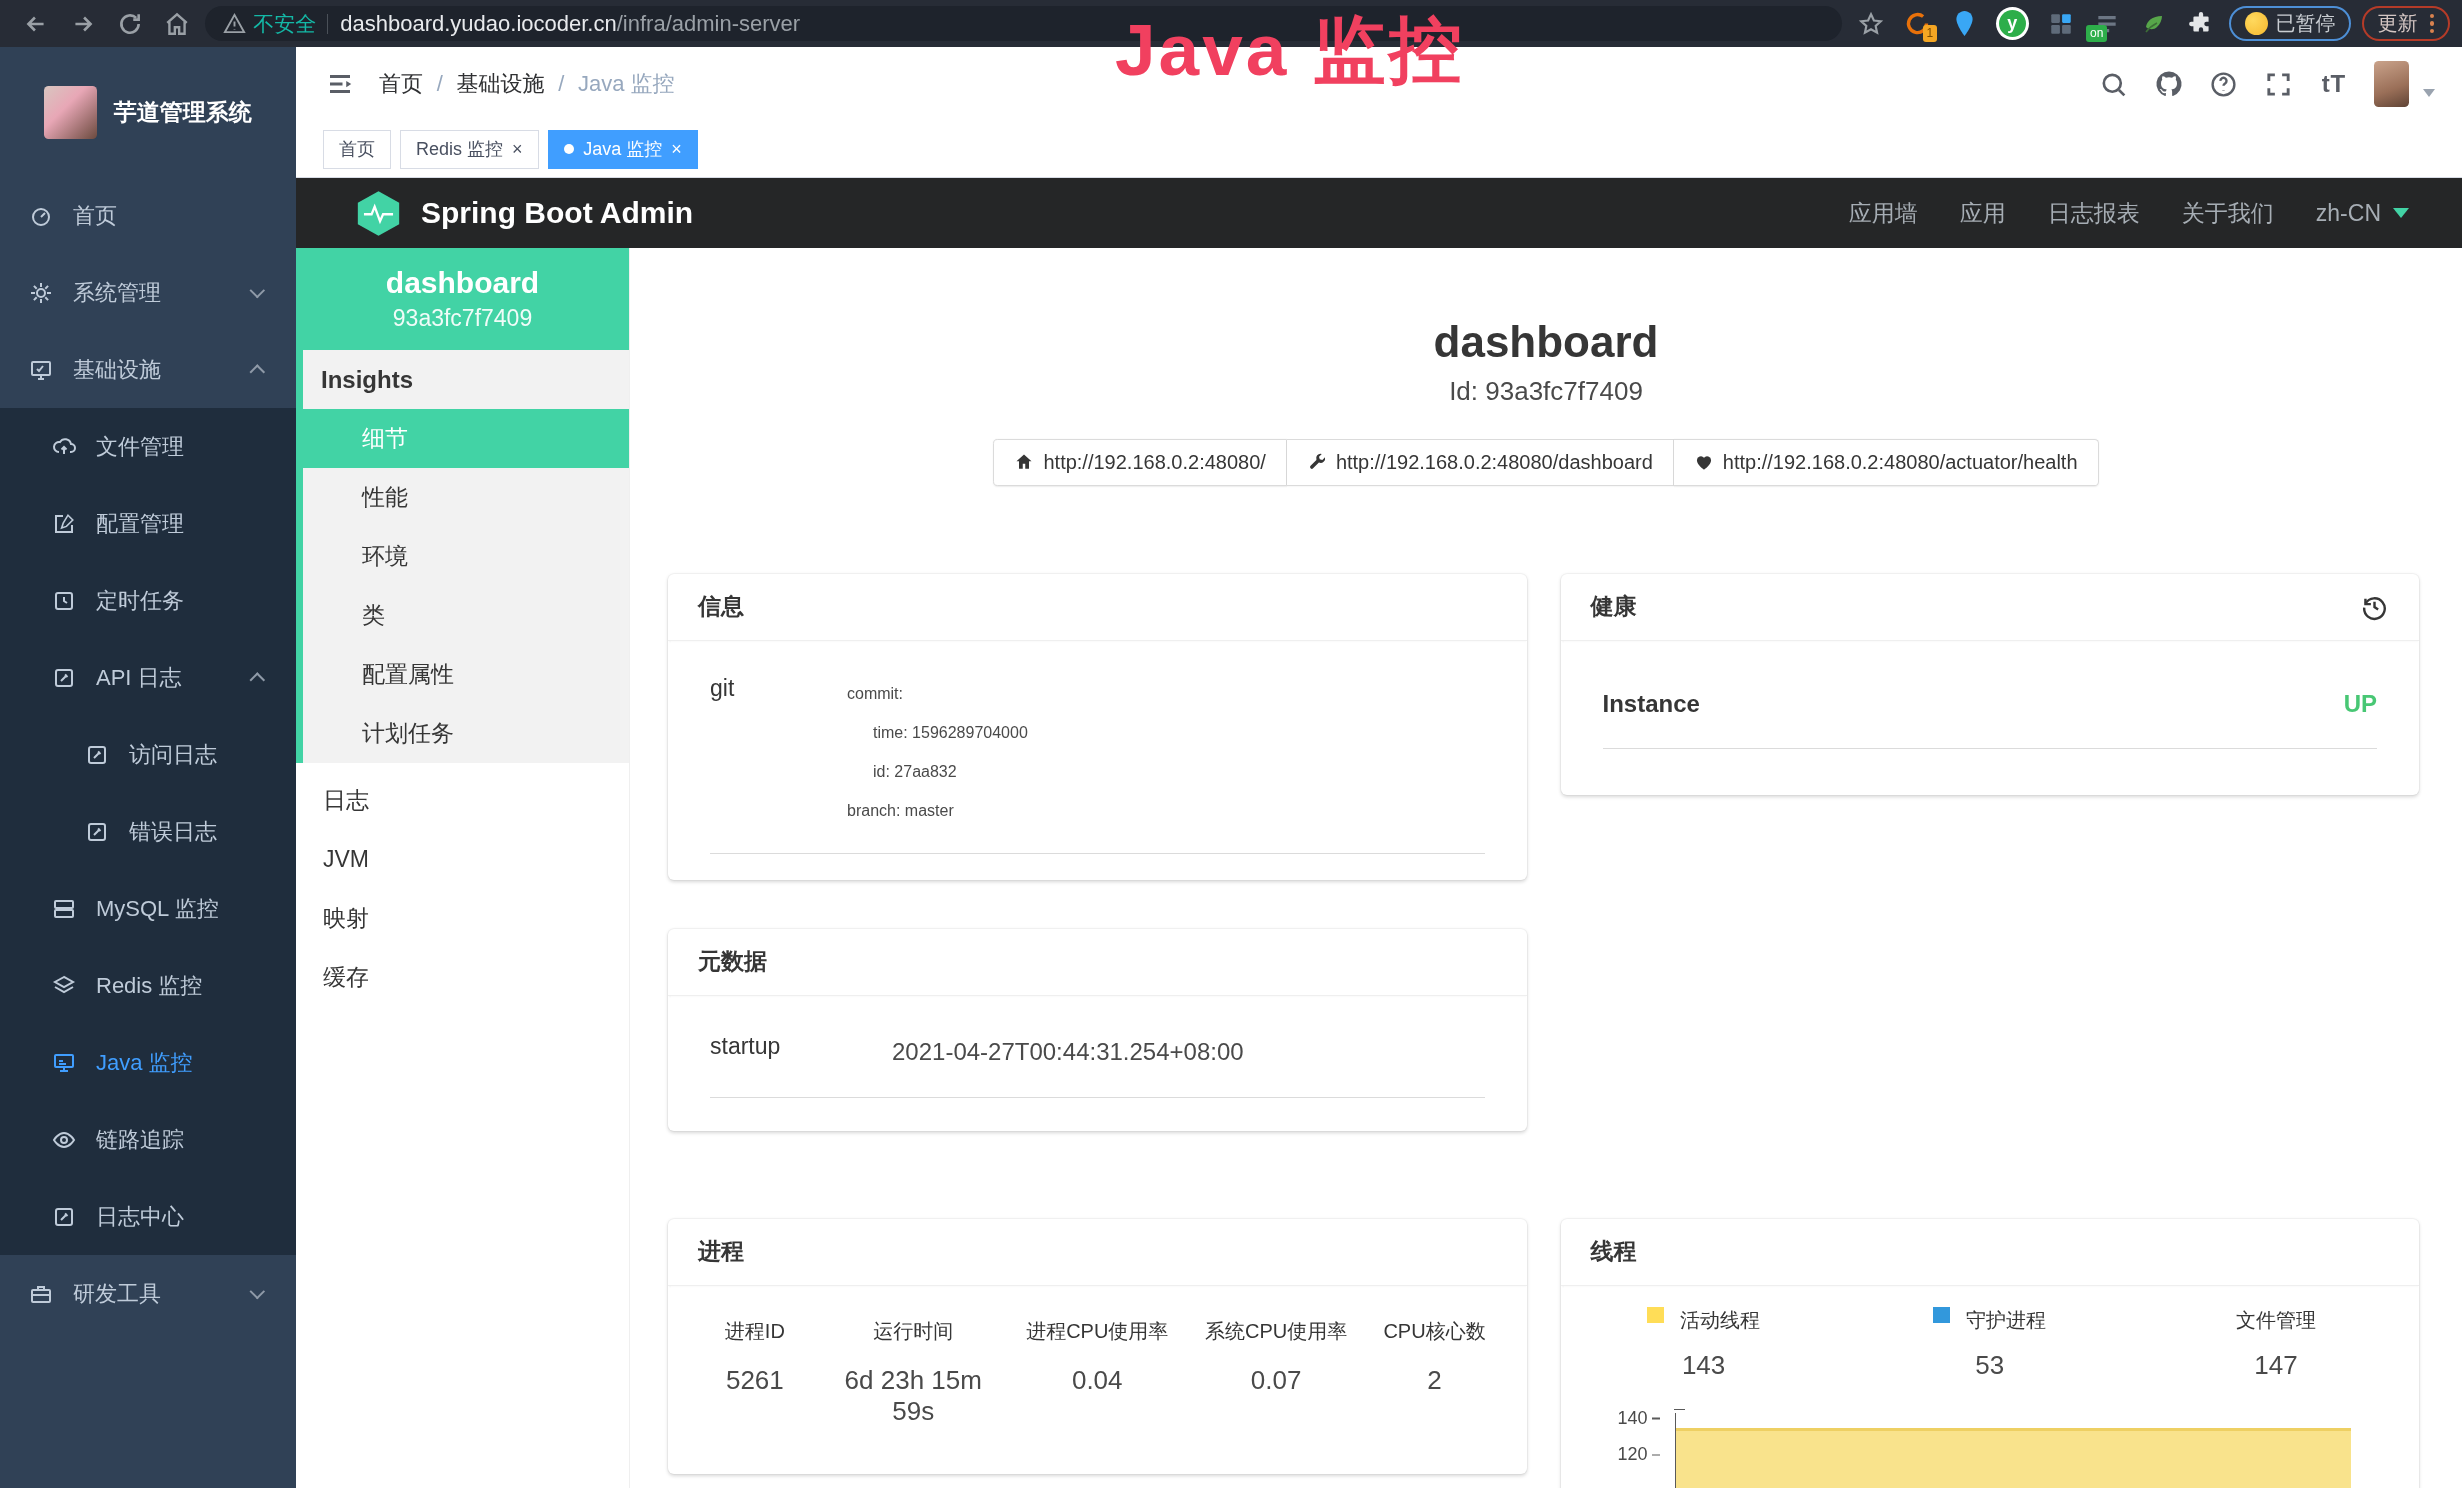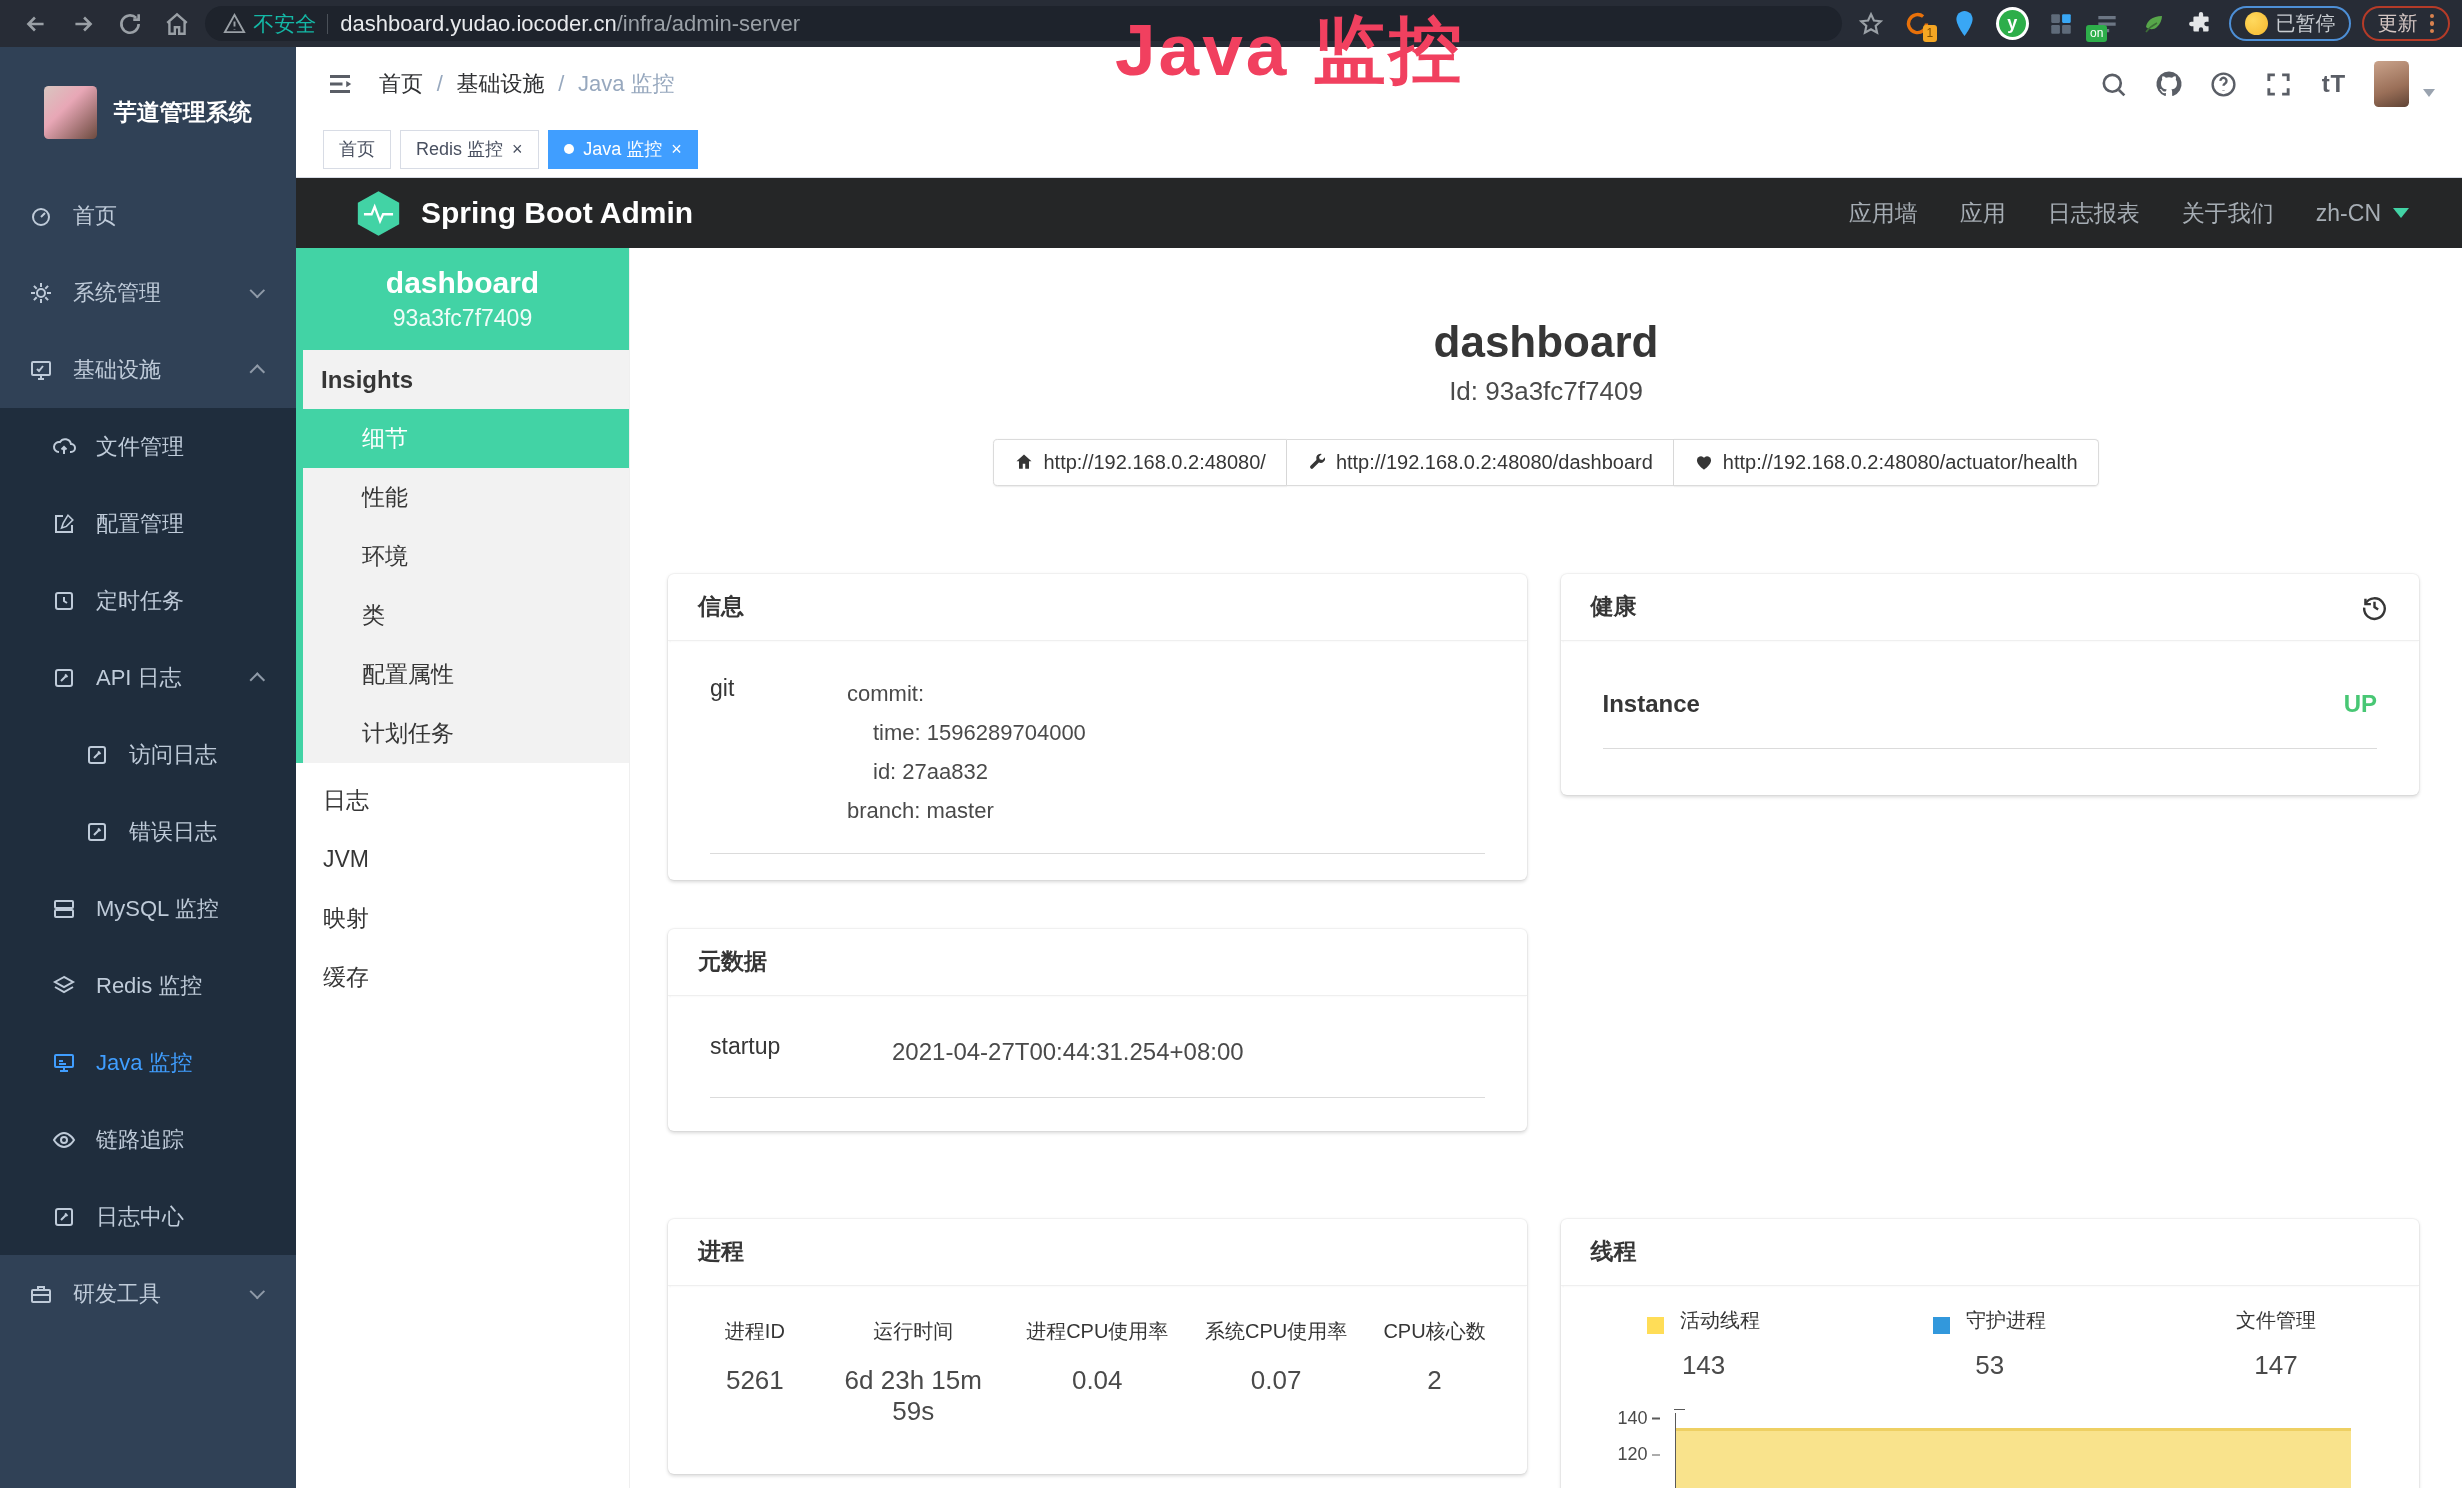--- a/index.html
+++ b/index.html
@@ -100,21 +100,21 @@
   .crow.gap-lg{margin-top:88px}
   .ccol{flex:1 1 0;min-width:0}
   .card{background:#fff;border-radius:6px;box-shadow:0 1.5px 3.8px rgba(10,10,10,.16),0 0 0 0.8px rgba(10,10,10,.04)}
   .chead{height:67px;display:flex;align-items:center;padding:0 30px;font-size:23px;font-weight:bold;color:#363636;border-bottom:1.5px solid #efefef;box-shadow:0 1.5px 1.5px -0.8px rgba(10,10,10,.06)}
   .chead .sp{flex:1}
   .hist{width:29px;height:29px;color:#363636;cursor:pointer}
 
   .info-body{padding:33px 42px 26px}
   .kv{display:flex}
   .kv .k{width:137px;flex:0 0 auto;color:#363636;font-size:23px;padding-top:1.5px}
-  .kv .v{flex:1;font-size:22px;color:#4a4a4a;line-height:39px}
+  .kv .v{flex:1;font-size:16px;color:#4a4a4a;line-height:39px}
   .ind{padding-left:26px}
   .divid{border-top:0.8px solid #dbdbdb;margin-top:23px}
 
   .health-body{padding:49px 42px 46px}
   .hrow{display:flex;justify-content:space-between;align-items:center}
   .hrow .k{font-size:24px;font-weight:600;color:#363636}
   .hrow .up{font-size:24px;font-weight:bold;color:#48c774}
   .health-body .divid{margin-top:30px}
 
   .meta-body{padding:36px 42px 33px}
@@ -124,21 +124,21 @@
 
   .proc-body{padding:32px 23px 47px;display:flex;text-align:center}
   .pc{padding:0 7.6px}
   .pc .h{font-size:20px;color:#363636;white-space:nowrap}
   .pc .val{font-size:26px;color:#4a4a4a;margin-top:20px}
   .pc1{flex:1.1}.pc2{flex:1.7}.pc3{flex:1.6}.pc4{flex:1.6}.pc5{flex:1.2}
 
   .thr-body{padding:21px 0 0}
   .legend{display:flex;text-align:center}
   .lg{flex:1}
-  .lg .h{font-size:20px;color:#363636;display:flex;align-items:flex-end;justify-content:center;gap:16px}
+  .lg .h{font-size:20px;color:#363636;display:flex;align-items:flex-start;justify-content:center;gap:16px}
   .sq{width:16.7px;height:16.7px;display:inline-block;flex:0 0 auto}
   .lg .val{font-size:26px;color:#4a4a4a;margin-top:16.7px}
   .t-chart{position:relative;height:303px;margin:32px 68px 0 114px;border-left:1.5px solid #5a5a5a}
   .t-fill{position:absolute;left:0.8px;right:0;top:15px;height:379px;background:#f9e38c;border-top:3px solid #eed063}
   .tick{position:absolute;right:100%;width:58px;text-align:left;font-size:18px;color:#4a4a4a;transform:translateY(-50%)}
   .tick::after{content:"";display:inline-block;width:7.6px;height:1.5px;background:#5a5a5a;margin-left:4.6px;vertical-align:middle}
   .axcap{position:absolute;left:-1.5px;top:-4.6px;width:10.6px;height:1.5px;background:#5a5a5a}
 
   
   .annot{position:absolute;left:1115px;top:1.5px;font-size:73px;font-weight:bold;color:#f1405f;letter-spacing:3px;z-index:50;white-space:nowrap}

